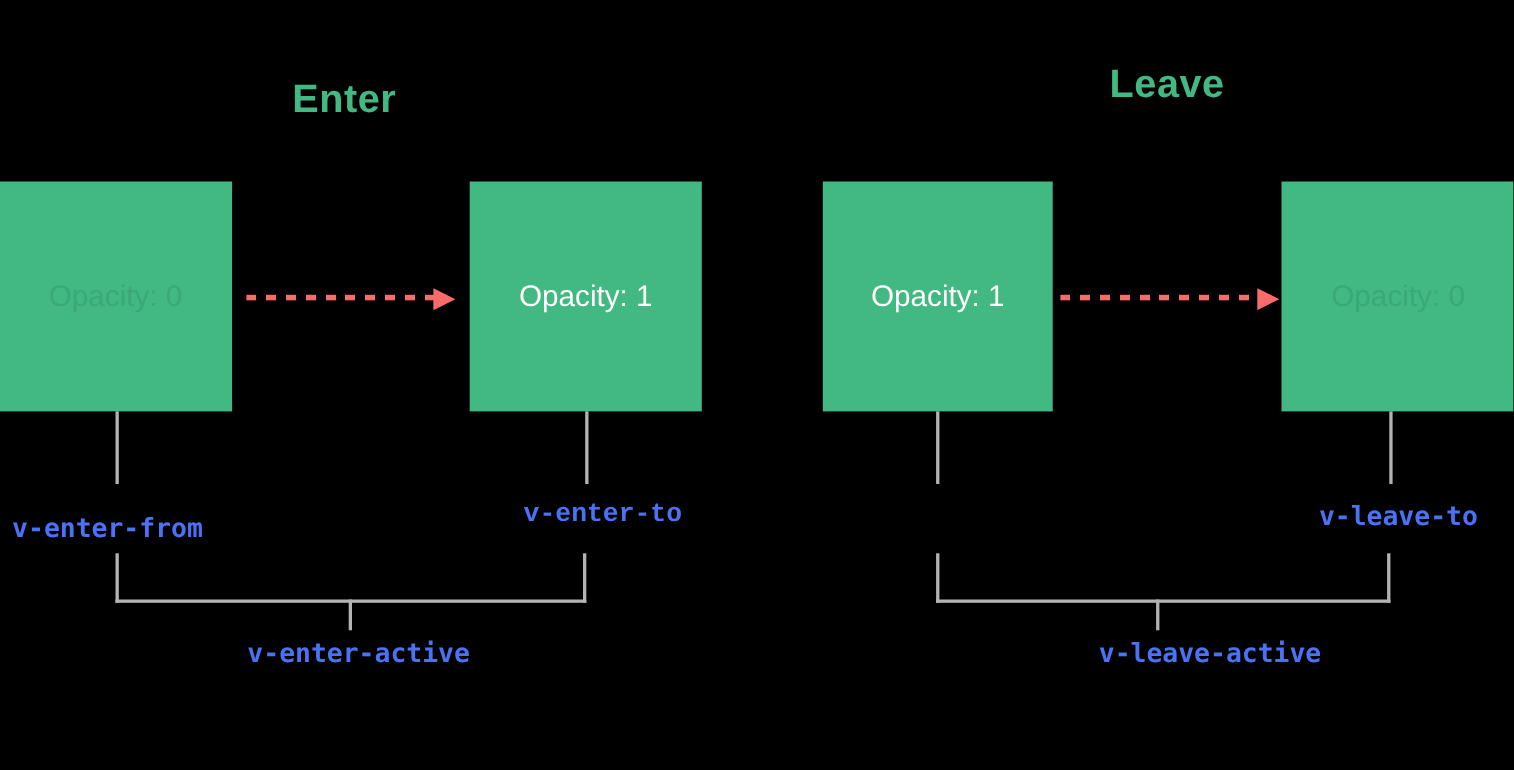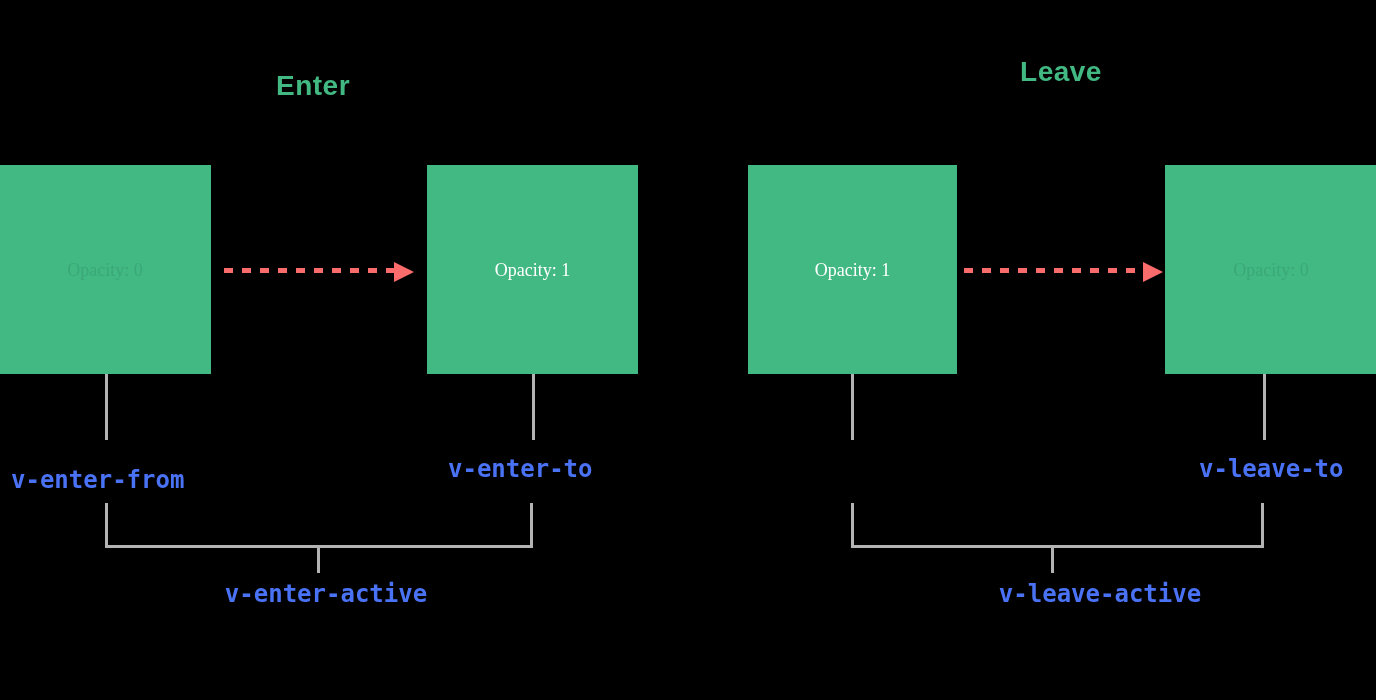--- a/index.html
+++ b/index.html
@@ -17,42 +17,42 @@
     background: #000000;
     overflow: hidden;
   }
 
   
   .phase-title {
     position: absolute;
     color: #42b883;
     font-family: "Liberation Sans", sans-serif;
     font-weight: bold;
-    font-size: 28px;
+    font-size: 36px;
     letter-spacing: 0.5px;
     line-height: 1;
     white-space: nowrap;
     transform: translateX(-50%);
   }
   #title-enter { left: 313px; top: 72px; }
   #title-leave { left: 1061px; top: 58px; }
 
   
   .state-box {
     position: absolute;
     top: 165px;
     height: 209px;
     background: #42b883;
     display: flex;
     align-items: center;
     justify-content: center;
   }
   .state-box .box-label {
-    font-family: Liberation Serif, serif;
-    font-size: 18px;
+    font-family: Liberation Sans, sans-serif;
+    font-size: 27px;
     line-height: 1;
     white-space: nowrap;
     color: #ffffff;
   }
   .state-box.faded .box-label {
     color: #3aa878;
   }
 
   #box-enter-from { left: -1px; width: 212px; }
   #box-enter-to   { left: 427px; width: 211px; }
@@ -125,21 +125,21 @@
     color: #4a72f5;
     font-family: "DejaVu Sans Mono", monospace;
     font-size: 24px;
     font-weight: bold;
     line-height: 1;
     white-space: nowrap;
   }
   .css-class.center { transform: translateX(-50%); }
 
   #lbl-enter-from { left: 11px;  top: 457px; margin-top: 11px; }
-  #lbl-enter-to   { left: 448px; top: 457px; }
+  #lbl-enter-to   { left: 476px; top: 457px; font-family: Liberation Mono, monospace; }
   #lbl-leave-from { left: 757px; top: 457px; }
   #lbl-leave-to   { left: 1184px; top: 457px; margin-left: 15px; }
 
   #lbl-enter-active { left: 326px;  top: 582px; }
   #lbl-leave-active { left: 1100px; top: 582px; }
 </style>
 </head>
 <body>
 
 <div id="stage">

